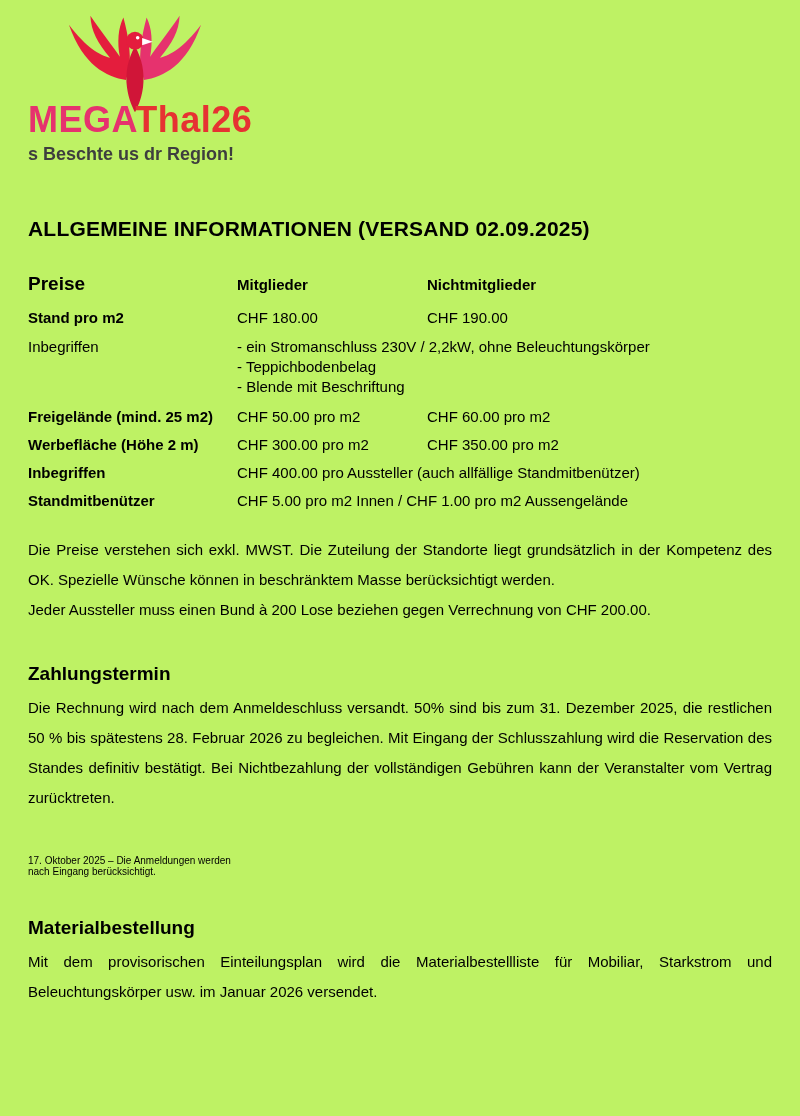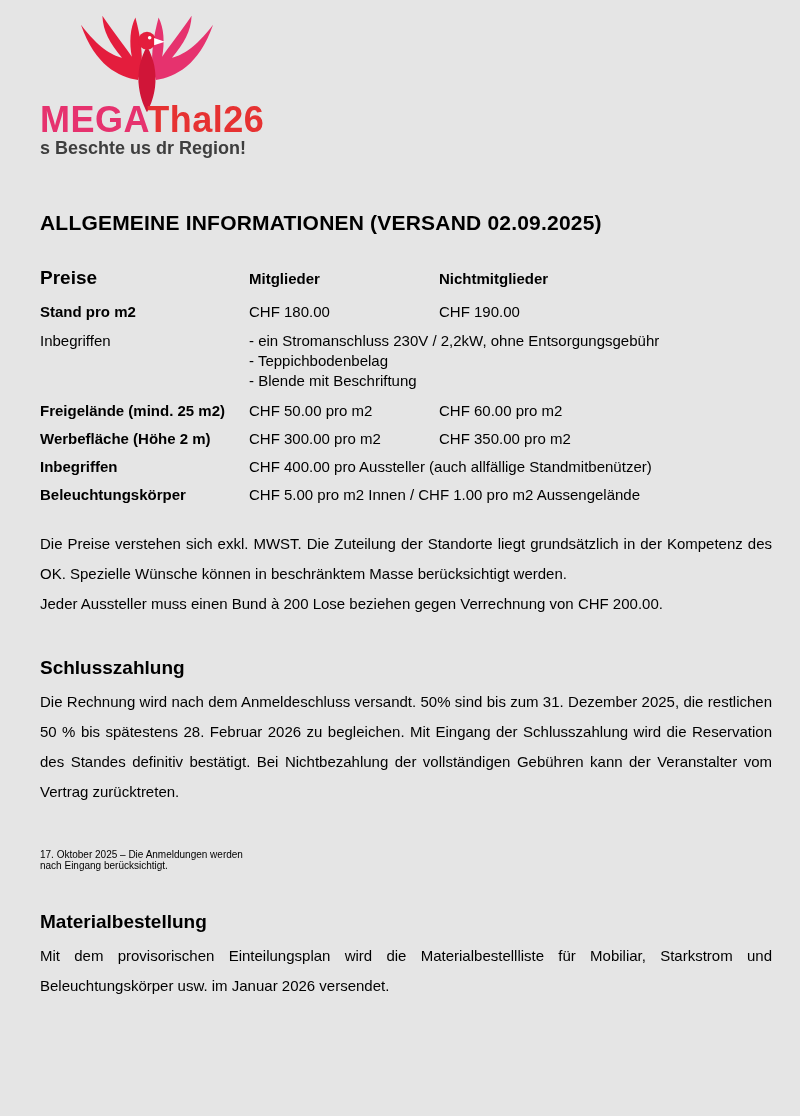--- a/index.html
+++ b/index.html
@@ -1,33 +1,33 @@
 <!DOCTYPE html>
 <html lang="de"><head>
 <meta charset="utf-8">
 <style>
   * { margin:0; padding:0; box-sizing:border-box; }
   html,body { background:#ffffff; }
   .page {
     position:relative;
     width:800px; height:1116px;
-    background:#e5e5e5;
-    padding:14px 28px 0 40px;
+    background:#bef264;
+    padding:14px 28px 0 28px;
     font-family:"Liberation Sans", sans-serif;
     color:#000;
     overflow:hidden;
   }
 
   
   .logo-block { line-height:1; }
   .bird { display:block; margin-left:8px; }
   .brand { font-weight:bold; font-size:36px; line-height:1; margin-top:-12px; letter-spacing:0.5px; }
   .brand-mega { color:#e6326e; }
   .brand-thal { color:#e63232; }
-  .tagline { font-weight:bold; font-size:18px; color:#3e3e3e; margin-top:1px; }
+  .tagline { font-weight:bold; font-size:18px; color:#3e3e3e; margin-top:7px; }
 
   
   .doc-title { font-size:21px; font-weight:bold; margin-top:54px; letter-spacing:0.2px; }
 
   
   .pricing { margin-top:32px; font-size:15px; }
   .price-row { display:grid; grid-template-columns:209px 190px 1fr; align-items:baseline; margin-bottom:11px; }
   .header-row { margin-bottom:14px; }
   .section-h { font-size:19px; font-weight:bold; }
   .colhead { font-weight:bold; font-size:15px; }
@@ -79,21 +79,21 @@
 
     <div class="price-row">
       <div class="lbl-bold">Stand pro m2</div>
       <div>CHF 180.00</div>
       <div>CHF 190.00</div>
     </div>
 
     <div class="price-row">
       <div>Inbegriffen</div>
       <div class="col-span included-lines">
-        <div>- ein Stromanschluss 230V / 2,2kW, ohne Entsorgungsgebühr</div>
+        <div>- ein Stromanschluss 230V / 2,2kW, ohne Beleuchtungskörper</div>
         <div>- Teppichbodenbelag</div>
         <div>- Blende mit Beschriftung</div>
       </div>
     </div>
 
     <div class="price-row">
       <div class="lbl-bold">Freigelände (mind. 25 m2)</div>
       <div>CHF 50.00 pro m2</div>
       <div>CHF 60.00 pro m2</div>
     </div>
@@ -103,30 +103,30 @@
       <div>CHF 300.00 pro m2</div>
       <div>CHF 350.00 pro m2</div>
     </div>
 
     <div class="price-row">
       <div class="lbl-bold">Inbegriffen</div>
       <div class="col-span">CHF 400.00 pro Aussteller (auch allfällige Standmitbenützer)</div>
     </div>
 
     <div class="price-row">
-      <div class="lbl-bold">Beleuchtungskörper</div>
+      <div class="lbl-bold">Standmitbenützer</div>
       <div class="col-span">CHF 5.00 pro m2 Innen / CHF 1.00 pro m2 Aussengelände</div>
     </div>
 
   </section>
 
   <p class="note note-vat">Die Preise verstehen sich exkl. MWST. Die Zuteilung der Standorte liegt grundsätzlich in der Kompetenz des OK. Spezielle Wünsche können in beschränktem Masse berücksichtigt werden.</p>
   <p class="note note-lose">Jeder Aussteller muss einen Bund à 200 Lose beziehen gegen Verrechnung von CHF 200.00.</p>
 
-  <h2 class="sec-heading sec-zahlung">Schlusszahlung</h2>
+  <h2 class="sec-heading sec-zahlung">Zahlungstermin</h2>
   <p class="body-text zahlung-text">Die Rechnung wird nach dem Anmeldeschluss versandt. 50% sind bis zum 31. Dezember 2025, die restlichen 50 % bis spätestens 28. Februar 2026 zu begleichen. Mit Eingang der Schlusszahlung wird die Reservation des Standes definitiv bestätigt. Bei Nichtbezahlung der vollständigen Gebühren kann der Veranstalter vom Vertrag zurücktreten.</p>
 
   <div class="anmelde-row">
     <span class="anmelde-text">17. Oktober 2025 – Die Anmeldungen werden nach Eingang berücksichtigt.</span>
   </div>
 
   <h2 class="sec-heading sec-material">Materialbestellung</h2>
   <p class="body-text material-text">Mit dem provisorischen Einteilungsplan wird die Materialbestellliste für Mobiliar, Starkstrom und Beleuchtungskörper usw. im Januar 2026 versendet.</p>
 
 </div>

